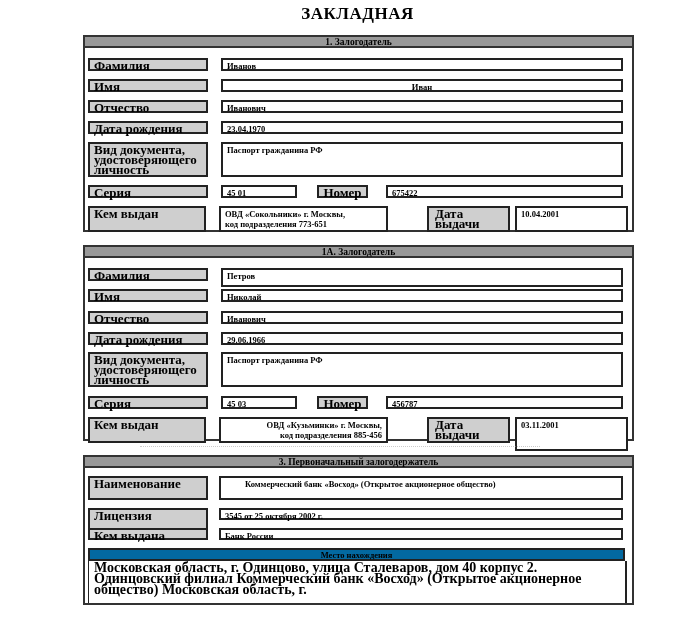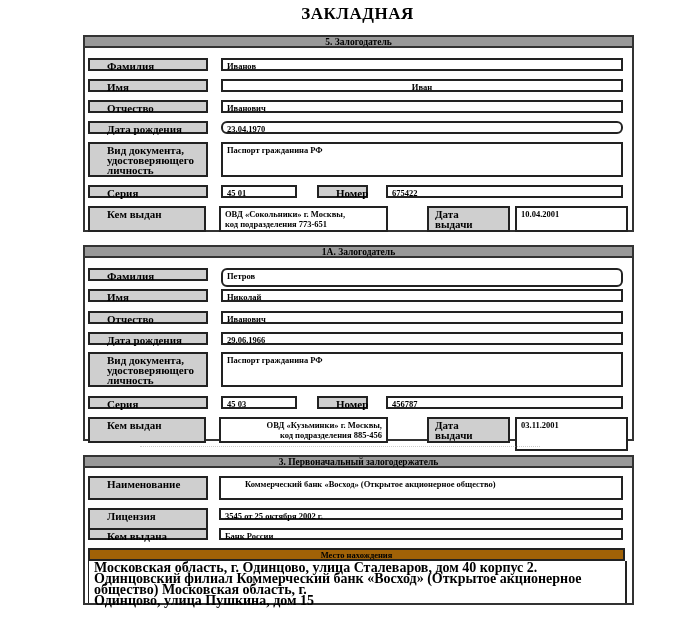--- a/index.html
+++ b/index.html
@@ -1,46 +1,46 @@
 <!DOCTYPE html>
 <html><head>
 <meta charset="utf-8">
 <style>
   html,body{margin:0;padding:0;background:#fff;}
   body{width:685px;height:617px;position:relative;overflow:hidden;font-family:"Liberation Serif","DejaVu Serif",serif;color:#000;}
   .abs{position:absolute;box-sizing:border-box;}
   .title{left:0;width:715px;top:4px;text-align:center;font-weight:bold;font-size:17px;letter-spacing:0.5px;}
   .section{border:2px solid #333;background:#fff;}
   .sec-head{background:#999;border:2px solid #333;font-weight:bold;font-size:9.5px;text-align:center;line-height:10px;}
-  .lbl{background:#cfcfcf;border:2px solid #222;font-weight:bold;font-size:11px;padding:1px 17px;line-height:10px;}
+  .lbl{background:#cfcfcf;border:2px solid #222;font-weight:bold;font-size:13px;padding:1px 4px;line-height:10px;}
   .val{background:#fff;border:2px solid #222;font-weight:bold;font-size:8.5px;padding:1px 4px;line-height:10px;}
   .lbl.c{text-align:center;}
-  .sub-head{background:#a16207;border:2px solid #222;font-weight:bold;font-size:8.5px;text-align:center;line-height:11px;}
+  .sub-head{background:#0369a1;border:2px solid #222;font-weight:bold;font-size:8.5px;text-align:center;line-height:11px;}
   .addr{font-weight:bold;font-size:14px;line-height:11px;padding:0 4px;}
   .dots{font-size:8px;color:#555;letter-spacing:18px;}
 </style>
 </head>
 <body>
 
 <div class="abs title">ЗАКЛАДНАЯ</div>
 
 <div class="abs section" style="left:83px;top:35px;width:551px;height:197px;"></div>
-<div class="abs sec-head" style="left:83px;top:35px;width:551px;height:13px;">5. Залогодатель</div>
+<div class="abs sec-head" style="left:83px;top:35px;width:551px;height:13px;">1. Залогодатель</div>
 
 <div class="abs lbl" style="left:88px;top:58px;width:120px;height:13px;">Фамилия</div>
 <div class="abs val" style="left:221px;top:58px;width:402px;height:13px;">Иванов</div>
 
 <div class="abs lbl" style="left:88px;top:79px;width:120px;height:13px;">Имя</div>
 <div class="abs val" style="left:221px;top:79px;width:402px;height:13px;text-align:center;">Иван</div>
 
 <div class="abs lbl" style="left:88px;top:100px;width:120px;height:13px;">Отчество</div>
 <div class="abs val" style="left:221px;top:100px;width:402px;height:13px;">Иванович</div>
 
 <div class="abs lbl" style="left:88px;top:121px;width:120px;height:13px;">Дата рождения</div>
-<div class="abs val" style="left:221px;top:121px;width:402px;height:13px;border-radius:6px;">23.04.1970</div>
+<div class="abs val" style="left:221px;top:121px;width:402px;height:13px;">23.04.1970</div>
 
 <div class="abs lbl" style="left:88px;top:142px;width:120px;height:35px;">Вид документа, удостоверяющего личность</div>
 <div class="abs val" style="left:221px;top:142px;width:402px;height:35px;">Паспорт гражданина РФ</div>
 
 <div class="abs lbl" style="left:88px;top:185px;width:120px;height:13px;">Серия</div>
 <div class="abs val" style="left:221px;top:185px;width:76px;height:13px;">45 01</div>
 <div class="abs lbl c" style="left:317px;top:185px;width:51px;height:13px;">Номер</div>
 <div class="abs val" style="left:386px;top:185px;width:237px;height:13px;">675422</div>
 
 <div class="abs lbl" style="left:88px;top:206px;width:118px;height:26px;">Кем выдан</div>
@@ -48,21 +48,21 @@
   <div>ОВД «Сокольники» г. Москвы,</div>
   <div>код подразделения 773-651</div>
 </div>
 <div class="abs lbl" style="left:427px;top:206px;width:83px;height:26px;padding-left:6px;">Дата выдачи</div>
 <div class="abs val" style="left:515px;top:206px;width:113px;height:26px;">10.04.2001</div>
 
 <div class="abs section" style="left:83px;top:245px;width:551px;height:196px;"></div>
 <div class="abs sec-head" style="left:83px;top:245px;width:551px;height:13px;">1А. Залогодатель</div>
 
 <div class="abs lbl" style="left:88px;top:268px;width:120px;height:13px;">Фамилия</div>
-<div class="abs val" style="left:221px;top:268px;width:402px;height:19px;border-radius:6px;">Петров</div>
+<div class="abs val" style="left:221px;top:268px;width:402px;height:19px;">Петров</div>
 
 <div class="abs lbl" style="left:88px;top:289px;width:120px;height:13px;">Имя</div>
 <div class="abs val" style="left:221px;top:289px;width:402px;height:13px;">Николай</div>
 
 <div class="abs lbl" style="left:88px;top:311px;width:120px;height:13px;">Отчество</div>
 <div class="abs val" style="left:221px;top:311px;width:402px;height:13px;">Иванович</div>
 
 <div class="abs lbl" style="left:88px;top:332px;width:120px;height:13px;">Дата рождения</div>
 <div class="abs val" style="left:221px;top:332px;width:402px;height:13px;">29.06.1966</div>
 
@@ -94,14 +94,13 @@
 <div class="abs val" style="left:219px;top:508px;width:404px;height:12px;">3545 от 25 октября 2002 г.</div>
 
 <div class="abs lbl" style="left:88px;top:528px;width:120px;height:12px;">Кем выдана</div>
 <div class="abs val" style="left:219px;top:528px;width:404px;height:12px;">Банк России</div>
 
 <div class="abs sub-head" style="left:88px;top:548px;width:537px;height:13px;">Место нахождения</div>
 <div class="abs" style="left:88px;top:561px;width:539px;height:42px;border-right:2px solid #222;border-left:1px solid #222;"></div>
 <div class="abs addr" style="left:90px;top:562px;width:535px;height:40px;">
   <div>Московская область, г. Одинцово, улица Сталеваров, дом 40 корпус 2.</div>
   <div>Одинцовский филиал Коммерческий банк «Восход» (Открытое акционерное общество) Московская область, г.</div>
-  <div>Одинцово, улица Пушкина, дом 15</div>
 </div>
 
 </body></html>

